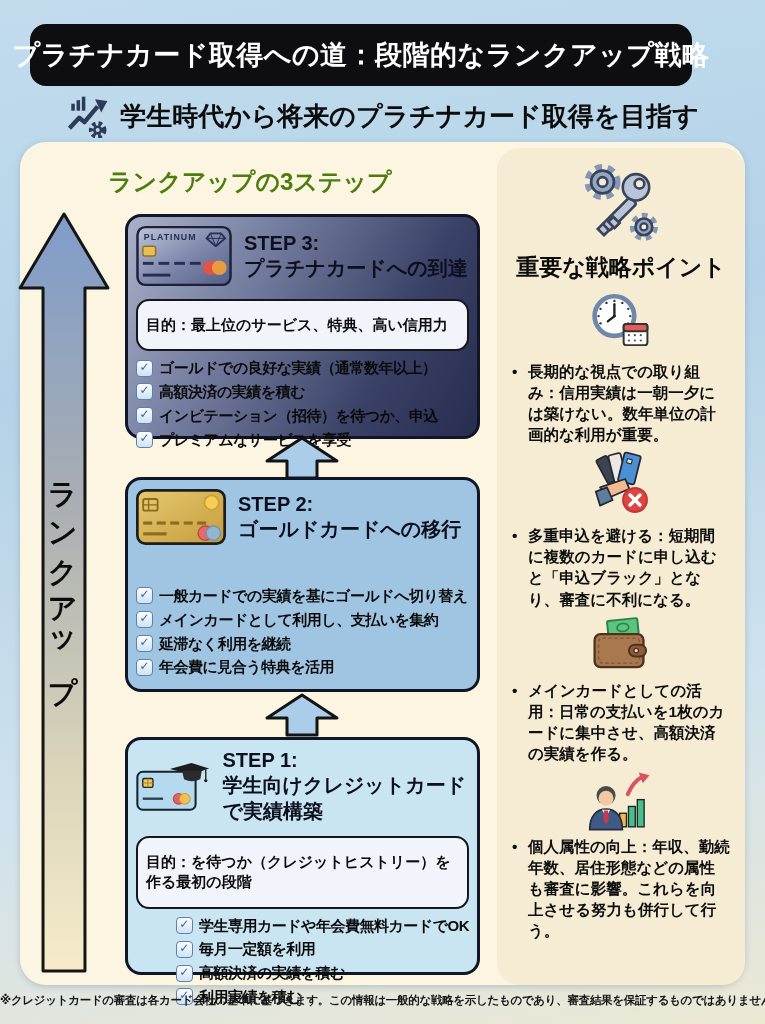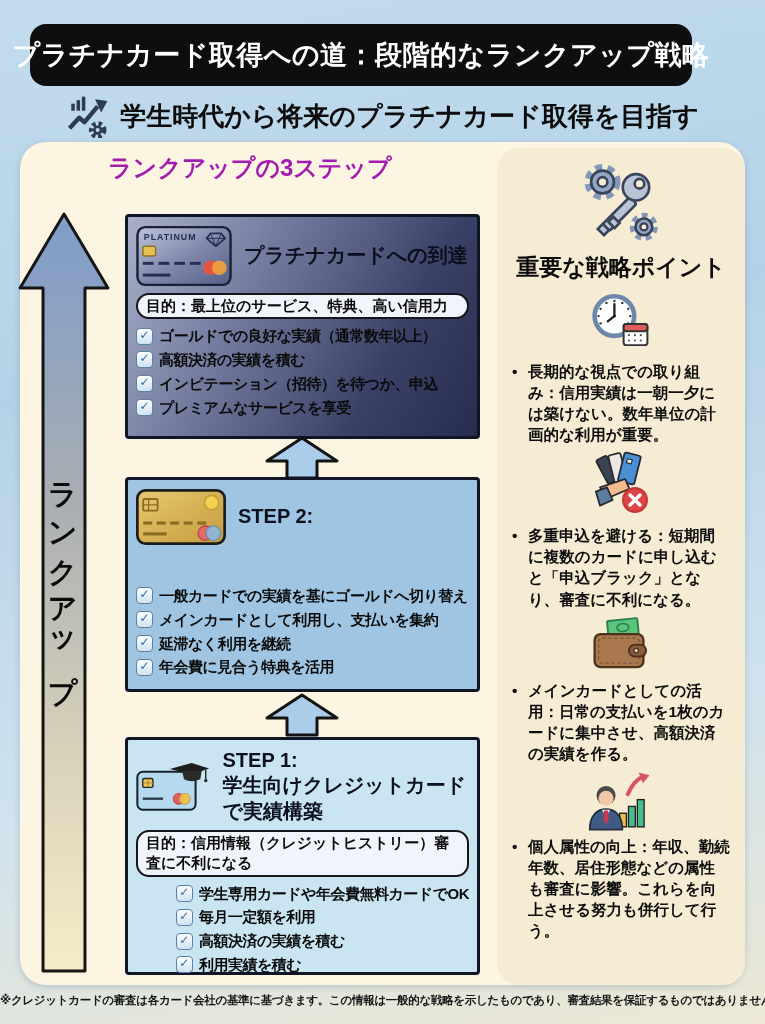--- a/index.html
+++ b/index.html
@@ -16,37 +16,37 @@
     display:flex;align-items:center;justify-content:center;}
   .title-bar span{color:#fff;font-size:27px;font-weight:bold;white-space:nowrap;letter-spacing:.5px;}
   .subtitle-row{left:0;top:93px;width:765px;height:46px;display:flex;align-items:center;justify-content:center;gap:10px;}
   .subtitle-row .txt{font-size:26px;font-weight:bold;color:#0c0c0c;white-space:nowrap;}
 
   
   .panel{left:20px;top:142px;width:725px;height:843px;background:#fcf5e1;border-radius:26px;box-shadow:0 2px 6px rgba(60,90,120,.25);}
   .sidebar{left:497px;top:148px;width:248px;height:837px;background:#f6ecd4;border-radius:22px;
     display:flex;flex-direction:column;align-items:center;padding:12px 12px 8px;box-sizing:border-box;}
 
-  .steps-heading{left:108px;top:152px;font-size:24px;font-weight:bold;color:#a21caf;white-space:nowrap;}
+  .steps-heading{left:108px;top:166px;font-size:24px;font-weight:bold;color:#4d7c0f;white-space:nowrap;}
 
   
   .big-arrow{left:18px;top:211px;width:92px;height:763px;}
   .arrow-label{left:33px;top:442px;width:60px;height:270px;display:flex;align-items:center;justify-content:center;
     writing-mode:vertical-rl;font-size:29px;font-weight:bold;color:#0b0b0b;letter-spacing:5px;}
 
   
-  .step{left:125px;width:355px;border:3px solid #101528;border-radius:4px;box-sizing:border-box;
+  .step{left:125px;width:355px;border:3px solid #101528;border-radius:16px;box-sizing:border-box;
     padding:8px 8px 6px;display:flex;flex-direction:column;}
   .step-3{top:214px;height:225px;background:linear-gradient(118deg,#a8b0c9 0%,#6d7699 38%,#3a4166 72%,#272d4f 100%);}
   .step-2{top:477px;height:215px;background:#9fc5e2;gap:33px;}
   .step-1{top:737px;height:238px;background:#c9e5f2;align-items:flex-end;}
   .step-head{display:flex;align-items:center;gap:12px;}
   .step-title{font-size:20px;font-weight:bold;line-height:1.27;color:#0c0f1d;word-break:break-all;}
-  .purpose{margin-top:6px;background:#f1f4fa;border:2px solid #15151a;border-radius:13px;
-    padding:1px 8px;font-size:15px;font-weight:bold;color:#0c0c0c;line-height:1.35;}
+  .purpose{margin-top:12px;background:#f1f4fa;border:2px solid #15151a;border-radius:13px;
+    padding:14px 8px;font-size:15px;font-weight:bold;color:#0c0c0c;line-height:1.35;}
   .checklist{list-style:none;margin:7px 0 0;padding:0;display:flex;flex-direction:column;gap:4px;}
   .checklist li{display:flex;align-items:center;gap:6px;font-size:15px;font-weight:bold;
     color:#0a0a0a;white-space:nowrap;letter-spacing:-0.5px;line-height:1.32;}
   .cb{flex:0 0 17px;width:17px;height:17px;border:1.5px solid #5d82aa;border-radius:4px;box-sizing:border-box;
     background:linear-gradient(#fdfeff,#cfe2f2);color:#2f66ad;font-size:12px;line-height:13px;text-align:center;font-weight:bold;letter-spacing:0;}
 
   .connector{left:257px;width:90px;}
   .connector-1{top:436px;height:44px;}
   .connector-2{top:690px;height:50px;}
 
@@ -120,20 +120,21 @@
           <rect x="7" y="37" width="11" height="3"></rect>
             <rect x="23" y="37" width="11" height="3"></rect>
           <rect x="39" y="37" width="11" height="3"></rect>
             <rect x="55" y="37" width="11" height="3"></rect>
           <rect x="7" y="49" width="28" height="3"></rect>
         </g>
         <circle cx="76" cy="43" r="7.5" fill="#e05545"></circle>
           <circle cx="85" cy="43" r="7.5" fill="#f0a03c" opacity="0.92"></circle>
       </svg>
       <div class="step-title">
+        <div>STEP 3:</div>
         <div>プラチナカードへの到達</div>
       </div>
     </div>
     <div class="purpose">目的：最上位のサービス、特典、高い信用力</div>
     <ul class="checklist">
       <li>
           <span class="cb">✓</span>
           <span>ゴールドでの良好な実績（通常数年以上）</span>
         </li>
       <li>
@@ -174,20 +175,21 @@
           <rect x="38" y="36" width="10" height="3.5"></rect>
             <rect x="53" y="36" width="10" height="3.5"></rect>
           <rect x="68" y="36" width="10" height="3.5"></rect>
           <rect x="8" y="48" width="26" height="3.5"></rect>
         </g>
         <circle cx="77" cy="49" r="8" fill="#e26a6a" stroke="#b84848" stroke-width="1.5"></circle>
         <circle cx="86" cy="49" r="8" fill="#8fb8d8" opacity="0.95" stroke="#6a93b4" stroke-width="1.5"></circle>
       </svg>
       <div class="step-title">
         <div>STEP 2:</div>
+        <div>ゴールドカードへの移行</div>
       </div>
     </div>
     <ul class="checklist">
       <li>
           <span class="cb">✓</span>
           <span>一般カードでの実績を基にゴールドへ切り替え</span>
         </li>
       <li>
           <span class="cb">✓</span>
           <span>メインカードとして利用し、支払いを集約</span>
@@ -219,21 +221,21 @@
         <polygon points="50,14 82,5 108,13 82,22" fill="#1d1d1d"></polygon>
         <path d="M68 17 L97 17 L95 29 Q82 35 71 29 Z" fill="#2b2b2b"></path>
         <line x1="103" y1="15" x2="103" y2="29" stroke="#1d1d1d" stroke-width="2"></line>
         <circle cx="103" cy="31" r="2.5" fill="#1d1d1d"></circle>
       </svg>
       <div class="step-title">
         <div>STEP 1:</div>
         <div>学生向けクレジットカードで実績構築</div>
       </div>
     </div>
-    <div class="purpose">目的：信用情報（クレジットヒストリー）審査に不利になる</div>
+    <div class="purpose">目的：を待つか（クレジットヒストリー）を作る最初の段階</div>
     <ul class="checklist">
       <li>
           <span class="cb">✓</span>
           <span>学生専用カードや年会費無料カードでOK</span>
         </li>
       <li>
           <span class="cb">✓</span>
           <span>毎月一定額を利用</span>
         </li>
       <li>

